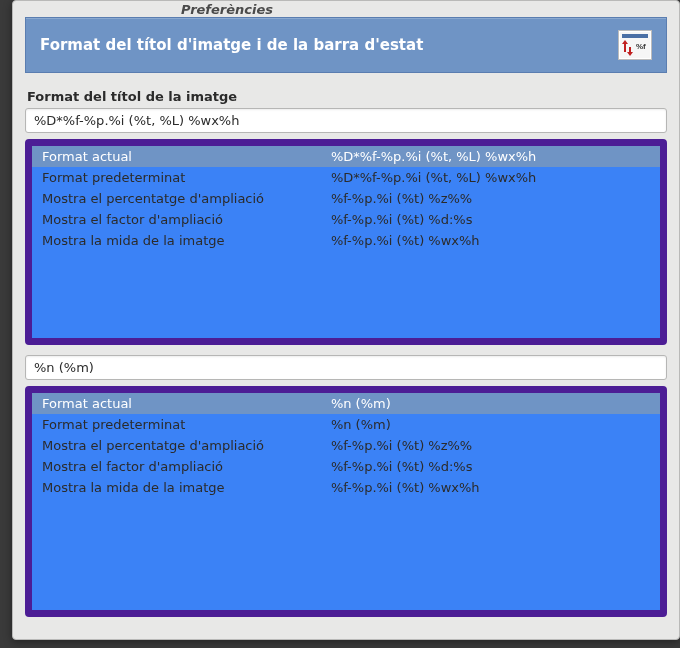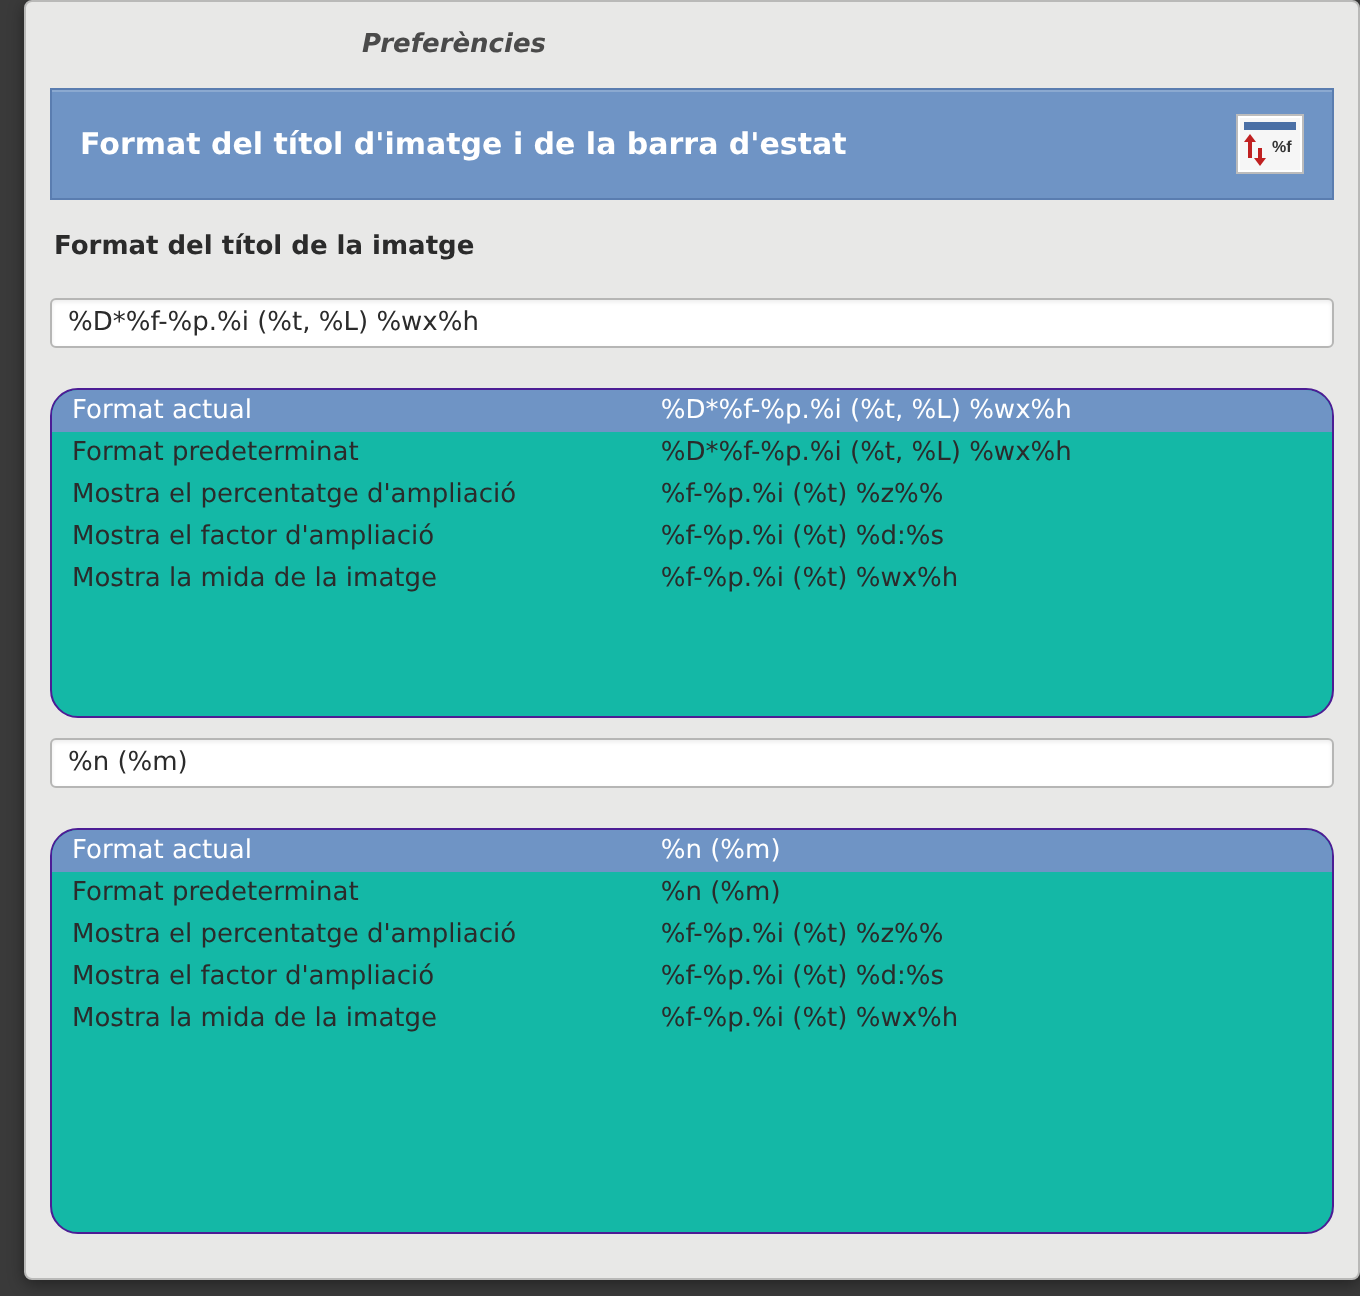--- a/index.html
+++ b/index.html
@@ -16,21 +16,21 @@
     position: absolute;
     left: 12px; top: 0; right: 0; bottom: 8px;
     background: #e8e8e7;
     border: 1px solid #b9b9b8;
     border-radius: 4px;
     box-shadow: 0 2px 8px rgba(0,0,0,0.4);
     display: flex;
     flex-direction: column;
   }
   .titlebar {
-    height: 43px;
+    height: 16px;
     display: flex;
     align-items: center;
     padding: 0 8px;
     font-style: italic;
     font-weight: bold;
     color: #4a4a4a;
     border-radius: 14px;
   }
   .titlebar-spacer { width: 160px; }
   .content {
@@ -73,23 +73,23 @@
     border: 1px solid #b6b6b5;
     border-radius: 3px;
     padding: 4px 8px;
     font-size: 13px;
     font-family: inherit;
     color: #2b2b2b;
     box-shadow: inset 0 1px 2px rgba(0,0,0,0.08);
   }
   .list-frame {
     margin-top: 6px;
-    background: #14b8a6;
-    border: 1px solid #4c1d95;
-    border-radius: 14px;
+    background: #3b82f6;
+    border: 7px solid #4c1d95;
+    border-radius: 4px;
     flex: 1;
     overflow: hidden;
   }
   .list-frame table {
     width: 100%;
     border-collapse: collapse;
   }
   .list-frame td {
     padding: 3px 10px;
     font-size: 13px;
@@ -99,21 +99,21 @@
   .list-frame tr.selected {
     background: #6f94c5;
     color: #ffffff;
   }
   .col-label { width: 46%; }
   .section {
     display: flex;
     flex-direction: column;
     margin-bottom: 10px;
   }
-  .section.grow { flex: 1; min-height: 0; gap: 14px; }
+  .section.grow { flex: 1; min-height: 0; }
   svg.hdr-svg { display:block; }
 </style>
 </head>
 <body>
 
 <div class="chrome">
 
   <div class="titlebar">
     <div class="titlebar-spacer"></div>
     <span>Preferències</span>

